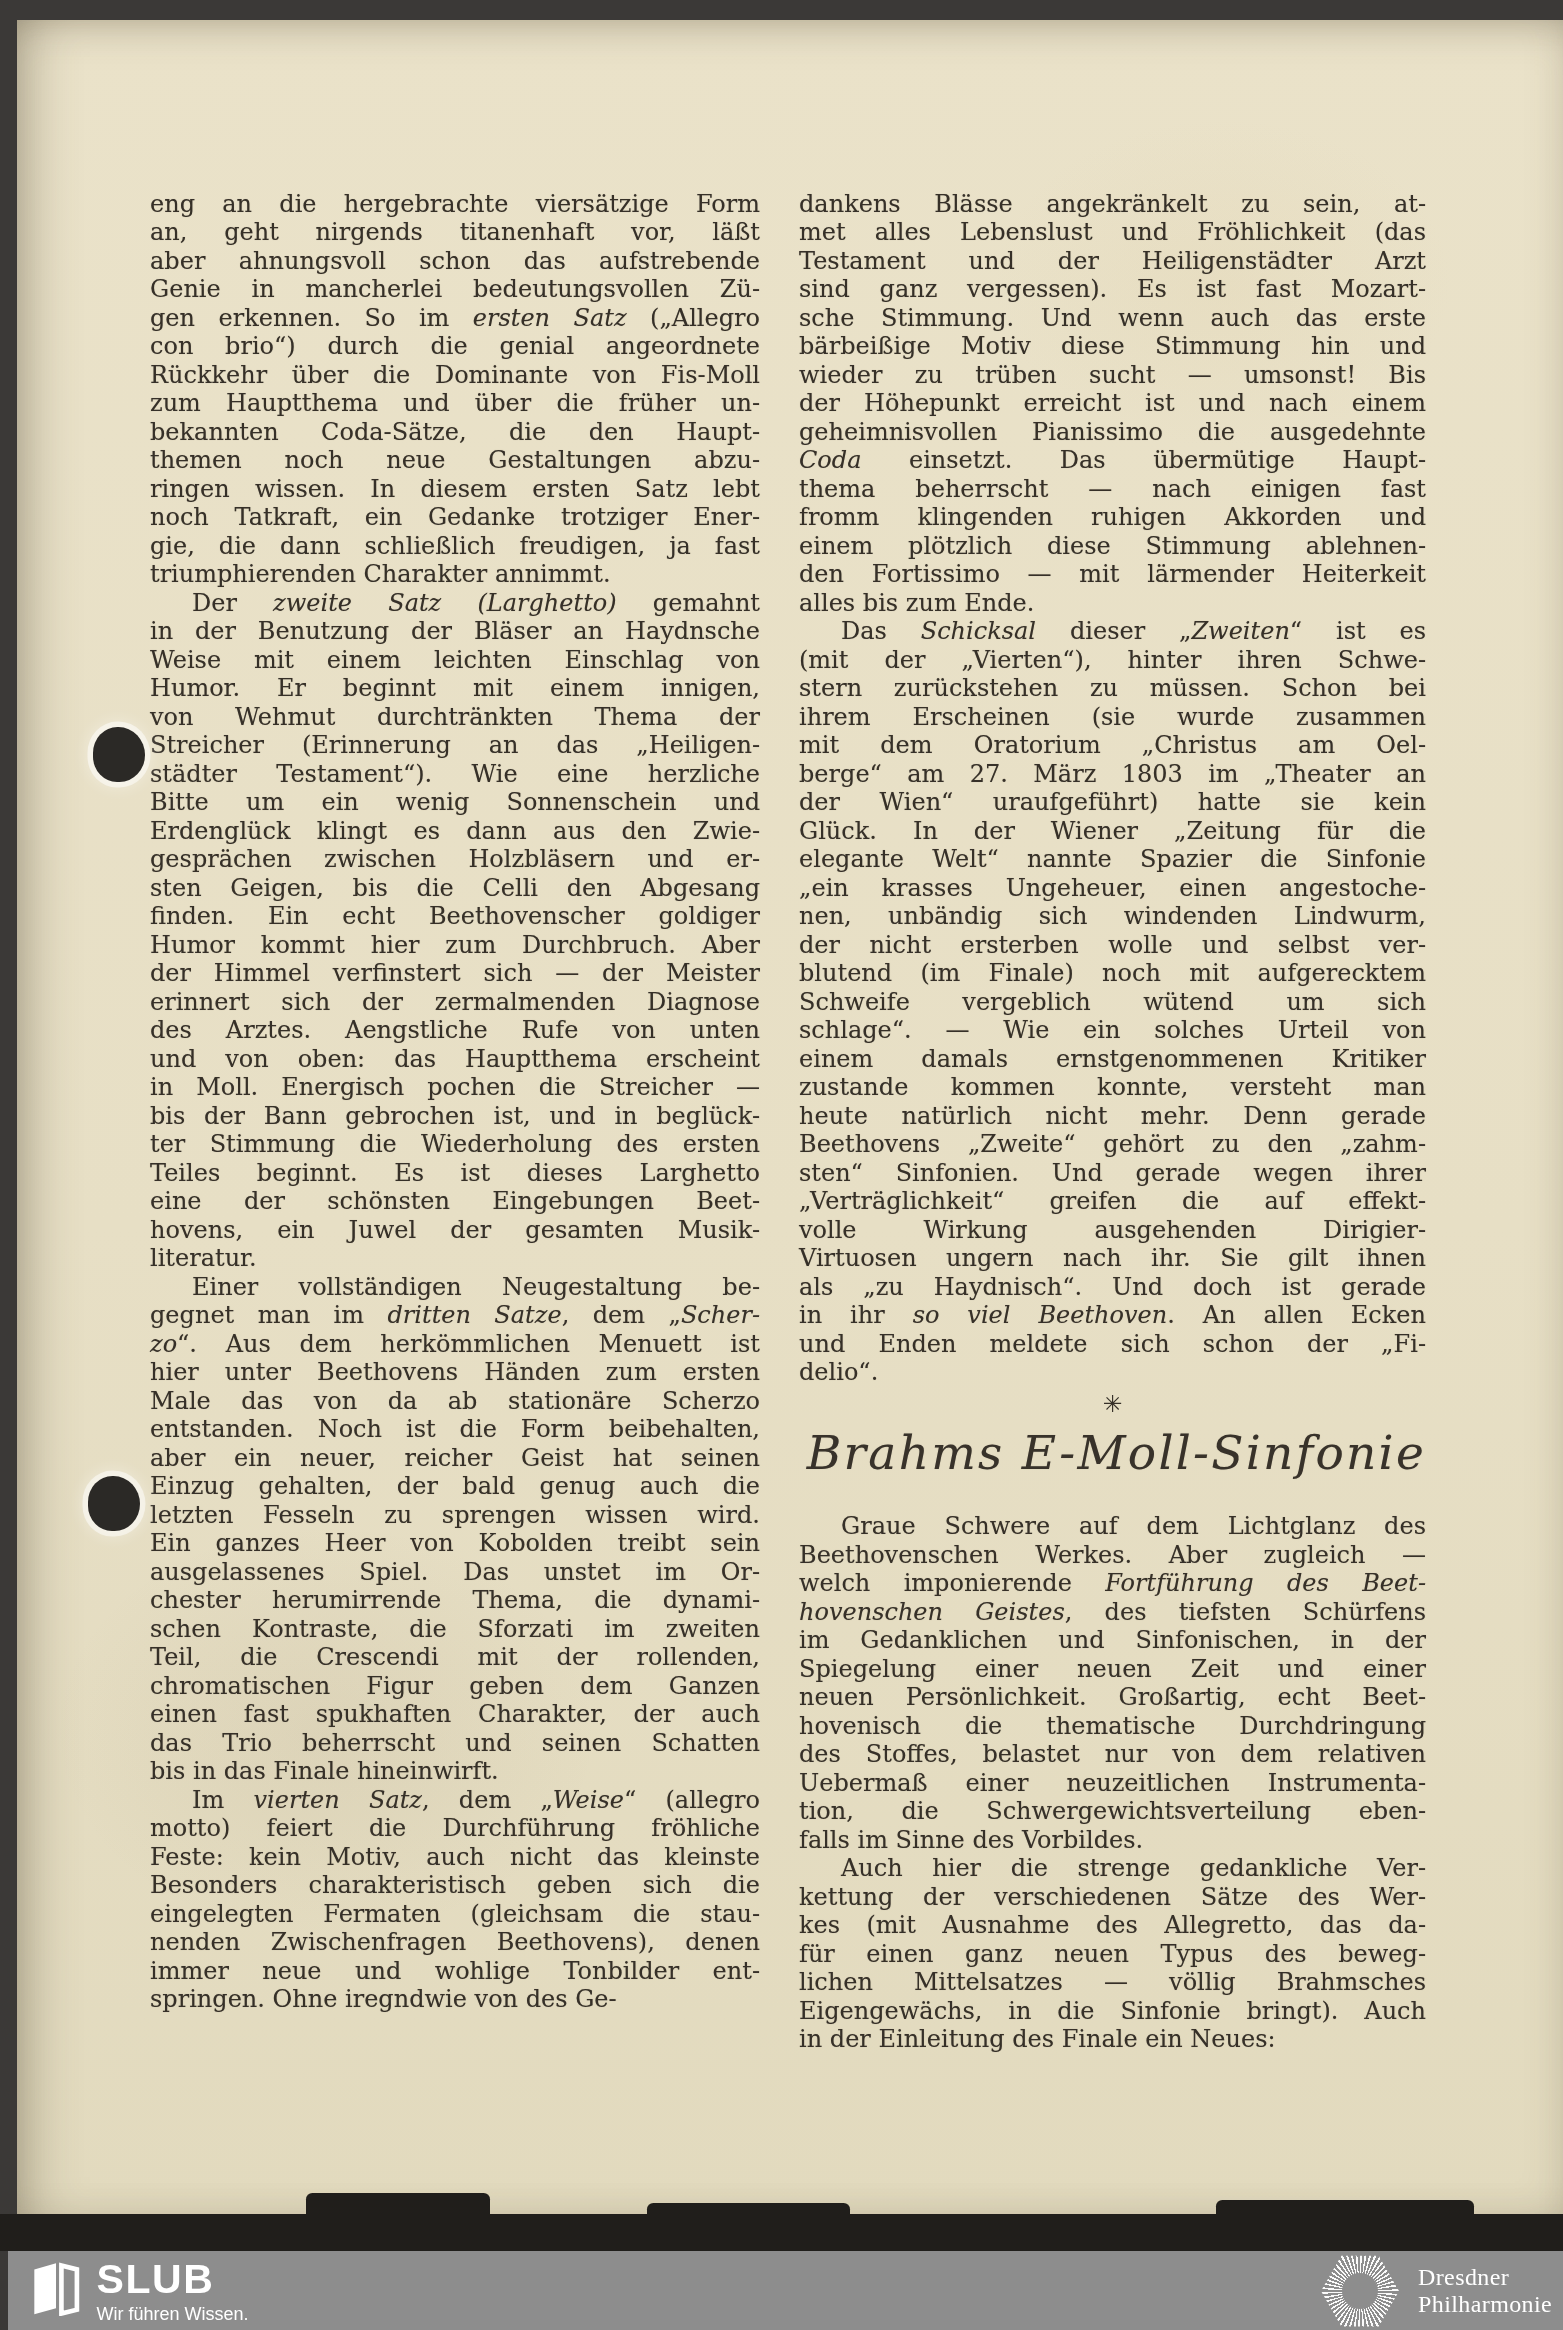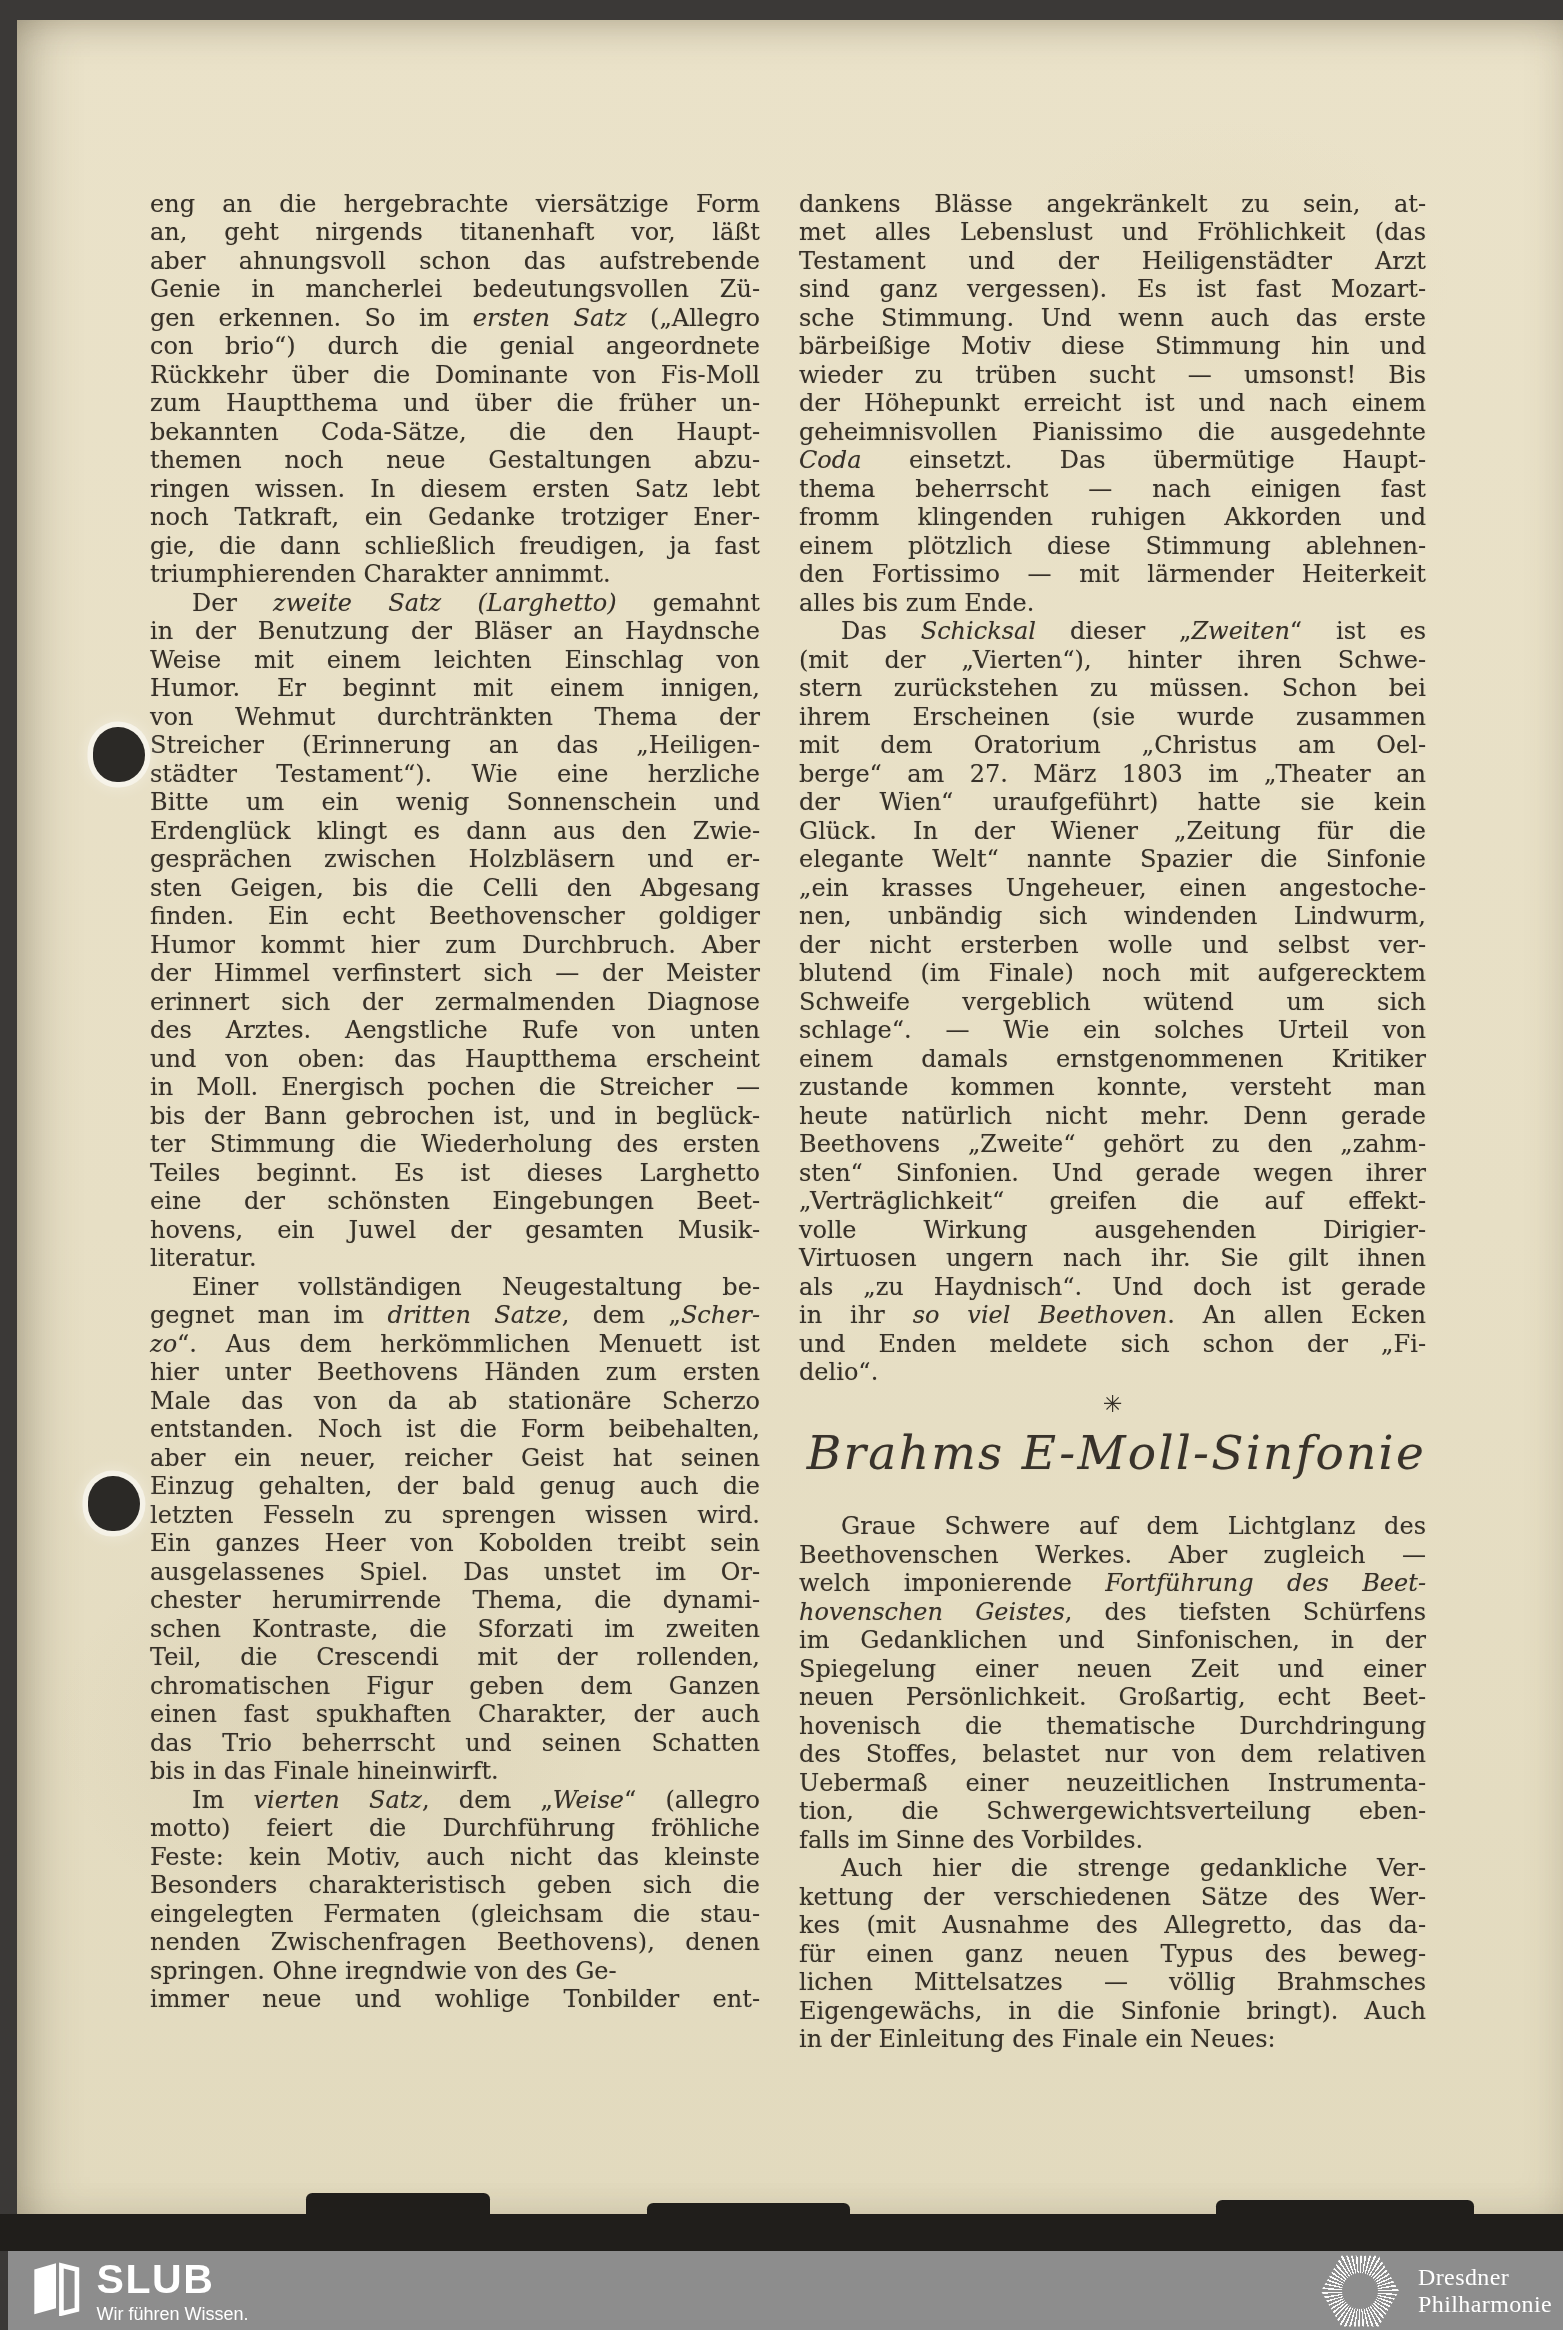--- a/index.html
+++ b/index.html
@@ -155,22 +155,22 @@
         <div class="line">das Trio beherrscht und seinen Schatten</div>
         <div class="line last">bis in das Finale hineinwirft.</div>
       </div>
       <div class="para">
         <div class="line indent">Im <i>vierten Satz</i>, dem „<i>Weise</i>“ (allegro</div>
         <div class="line">motto) feiert die Durchführung fröhliche</div>
         <div class="line">Feste: kein Motiv, auch nicht das kleinste</div>
         <div class="line">Besonders charakteristisch geben sich die</div>
         <div class="line">eingelegten Fermaten (gleichsam die stau-</div>
         <div class="line">nenden Zwischenfragen Beethovens), denen</div>
+        <div class="line">immer neue und wohlige Tonbilder ent-</div>
         <div class="line last">springen. Ohne iregndwie von des Ge-</div>
-        <div class="line">immer neue und wohlige Tonbilder ent-</div>
       </div>
     </div>
 
   <div class="col col-right">
     <div>
         <div class="para">
           <div class="line">dankens Blässe angekränkelt zu sein, at-</div>
           <div class="line">met alles Lebenslust und Fröhlichkeit (das</div>
           <div class="line">Testament und der Heiligenstädter Arzt</div>
           <div class="line">sind ganz vergessen). Es ist fast Mozart-</div>

